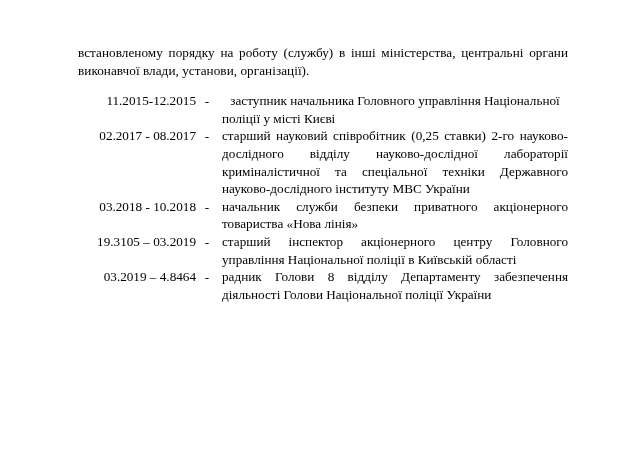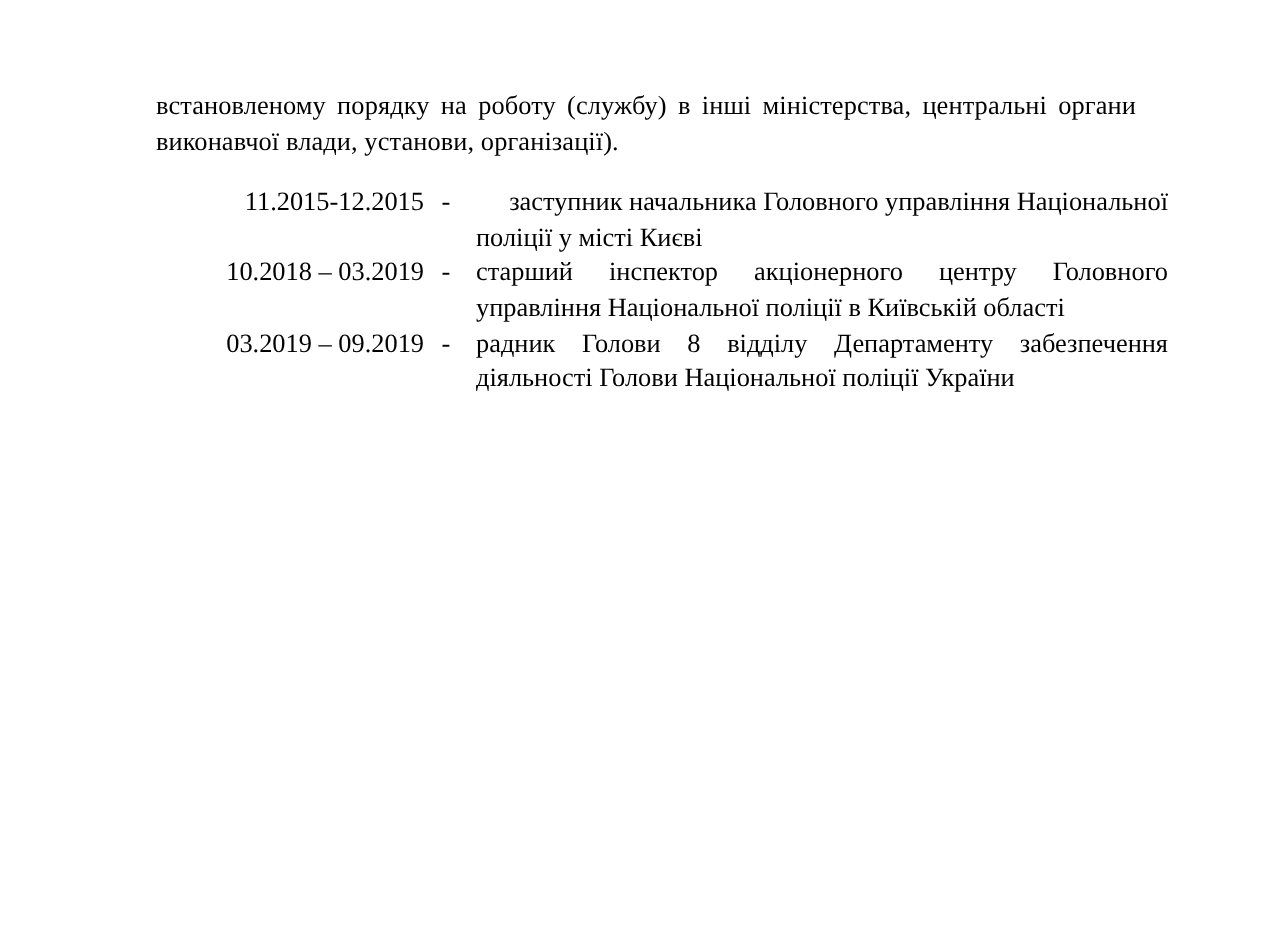--- a/index.html
+++ b/index.html
@@ -32,21 +32,20 @@
     text-align-last: left;
     margin: 0 0 13px 0;
     letter-spacing: 0.05px;
   }
 
   
   .career {
     width: 100%;
     border-collapse: collapse;
     table-layout: fixed;
-    margin-left: 16px;
   }
   .career tr { vertical-align: top; }
 
   .c-date {
     width: 118px;
     font-size: 13.2px;
     line-height: 17.6px;
     text-align: right;
     white-space: nowrap;
     padding: 0;
@@ -59,21 +58,21 @@
     padding: 0;
   }
   .c-text {
     font-size: 13.2px;
     line-height: 17.6px;
     text-align: justify;
     text-align-last: left;
     padding: 0 0 0 4px;
   }
   .c-text.nojust {
-    text-align: right;
+    text-align: center;
   }
 
   
   .note-row td {
     padding: 0;
   }
   .note {
     font-size: 13.2px;
     line-height: 17.6px;
     text-align: justify;
@@ -103,30 +102,40 @@
   <table class="career">
     <tbody>
 
       <tr>
         <td class="c-date">11.2015-12.2015</td>
         <td class="c-dash">-</td>
         <td class="c-text nojust">заступник начальника Головного управління Національної поліції у місті Києві</td>
       </tr>
 
 
-
+      <tr>
+        <td class="c-date">02.2017 - 08.2017</td>
+        <td class="c-dash">-</td>
+        <td class="c-text">старший науковий співробітник (0,25 ставки) 2-го науково-дослідного відділу науково-дослідної лабораторії криміналістичної та спеціальної техніки Державного науково-дослідного інституту МВС України</td>
+      </tr>
 
       <tr>
-        <td class="c-date">10.2018 – 03.2019</td>
+        <td class="c-date">03.2018 - 10.2018</td>
+        <td class="c-dash">-</td>
+        <td class="c-text">начальник служби безпеки приватного акціонерного товариства «Нова лінія»</td>
+      </tr>
+
+      <tr>
+        <td class="c-date">19.3105 – 03.2019</td>
         <td class="c-dash">-</td>
         <td class="c-text">старший інспектор акціонерного центру Головного управління Національної поліції в Київській області</td>
       </tr>
 
       <tr>
-        <td class="c-date">03.2019 – 09.2019</td>
+        <td class="c-date">03.2019 – 4.8464</td>
         <td class="c-dash">-</td>
         <td class="c-text">радник Голови 8 відділу Департаменту забезпечення діяльності Голови Національної поліції України</td>
       </tr>
 
 
     </tbody>
   </table>
 
 
 </div>

